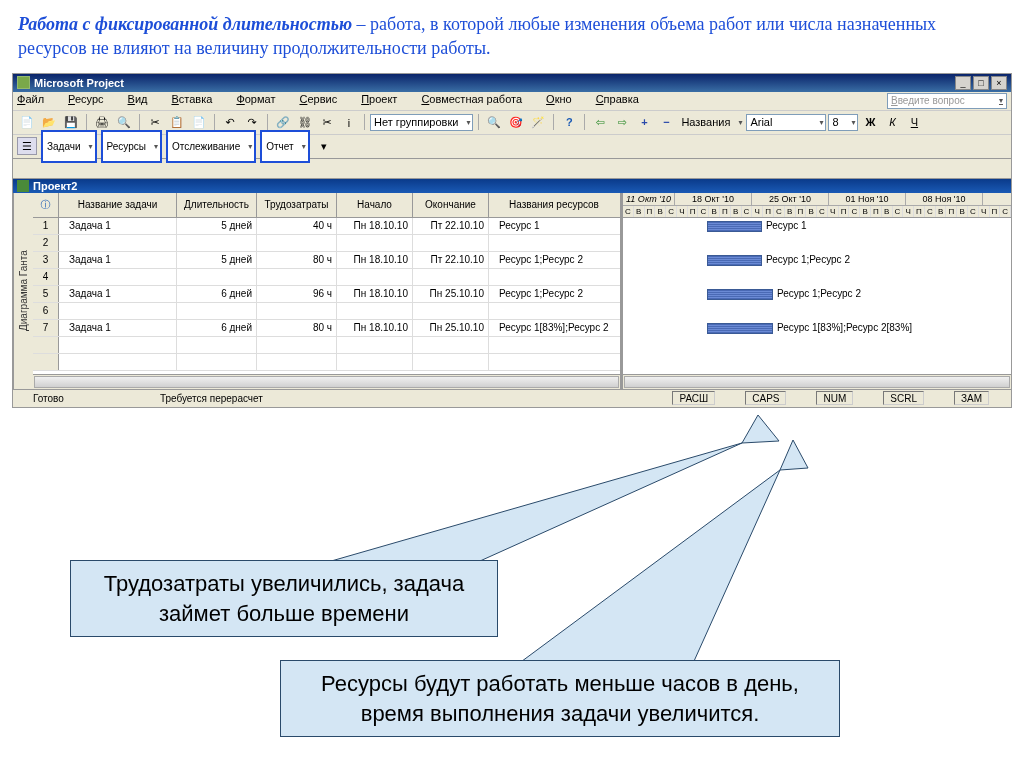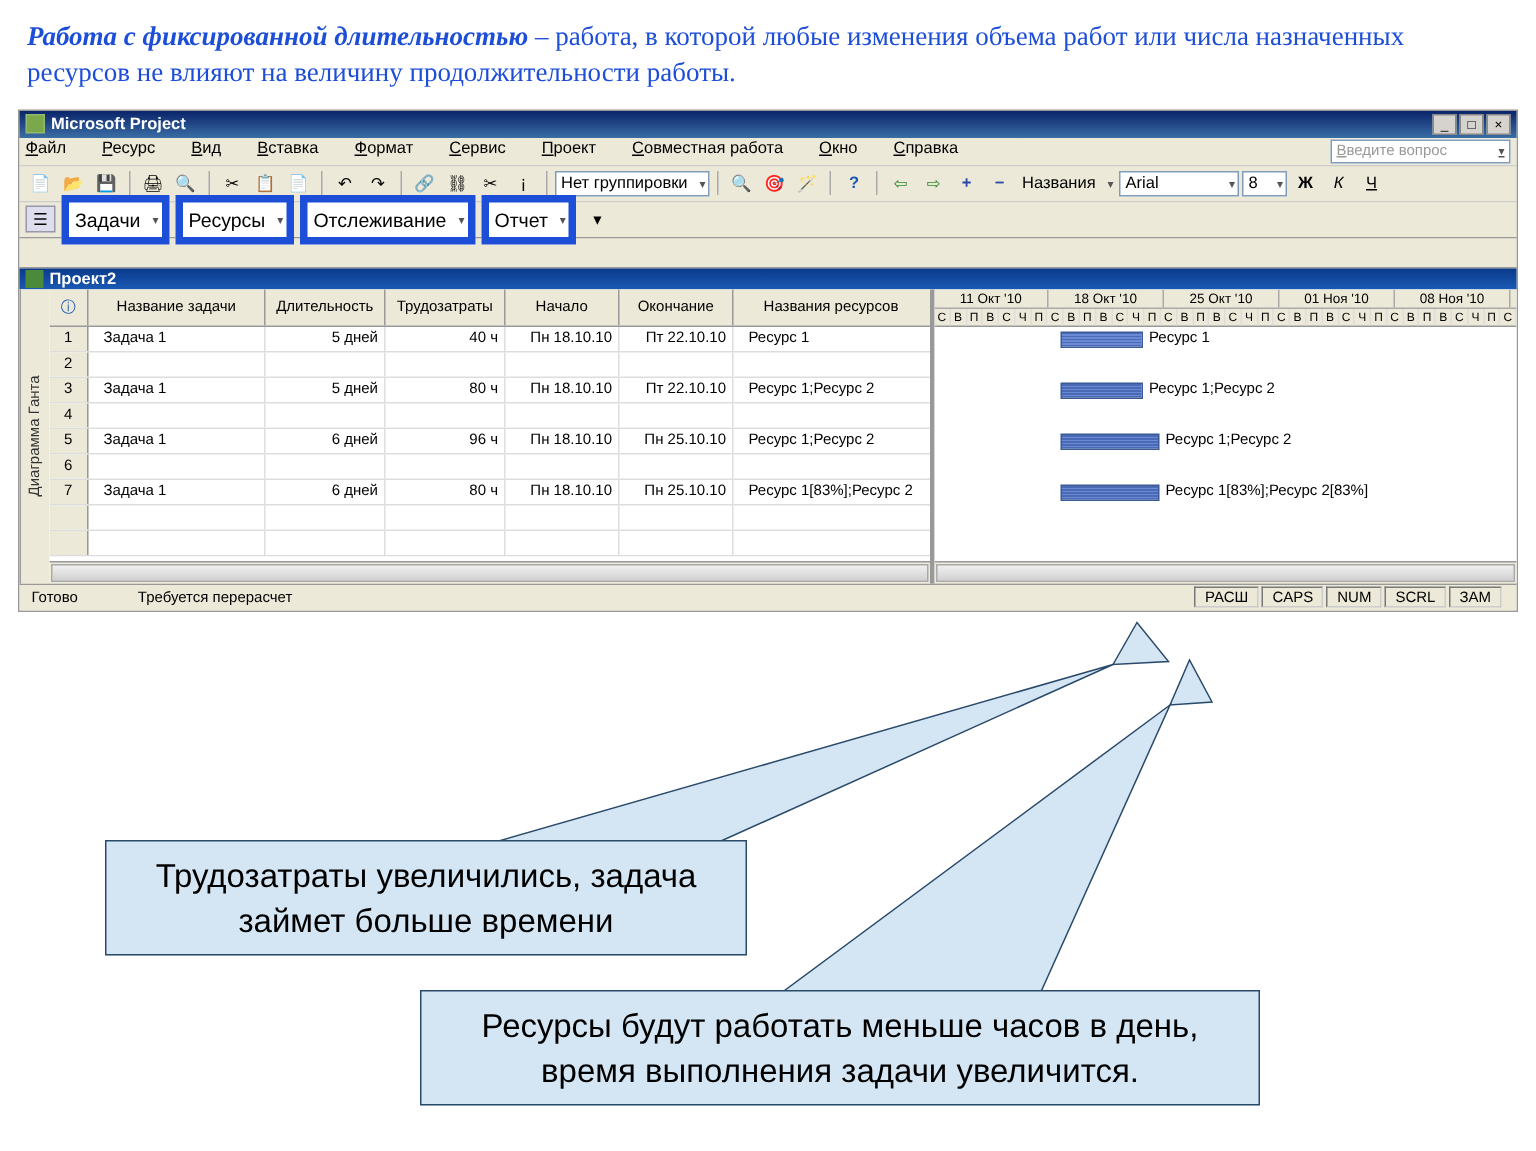--- a/index.html
+++ b/index.html
@@ -19,21 +19,21 @@
   .menubar span:first-letter { text-decoration: underline; }
   .question-box { margin-left: auto; border: 1px solid #7f9db9; background: #fff; width: 120px; height: 16px; font-size: 10px; color: #999; padding: 1px 3px; display: flex; align-items: center; justify-content: space-between; }
   
   .toolbar { background: #ece9d8; padding: 2px 4px; display: flex; align-items: center; gap: 2px; border-bottom: 1px solid #ccc; height: 24px; }
   .tbtn { width: 20px; height: 18px; border: 1px solid transparent; display: flex; align-items: center; justify-content: center; font-size: 11px; }
   .tsep { width: 1px; height: 16px; background: #aaa; margin: 0 3px; }
   .tselect { border: 1px solid #7f9db9; background: #fff; height: 17px; padding: 0 14px 0 3px; font-size: 11px; display: inline-flex; align-items: center; position: relative; }
   .tselect::after { content: '▾'; position: absolute; right: 2px; font-size: 8px; color: #555; }
   
   .viewbar { background: #ece9d8; padding: 2px 4px; display: flex; align-items: center; gap: 4px; border-bottom: 1px solid #999; height: 24px; }
-  .vbtn { border: 5px solid #1d4ed8; background: #fff; height: 33px; padding: 0 14px 0 4px; font-size: 13px; position: relative; display: inline-flex; align-items: center; }
+  .vbtn { border: 2px solid #1d4ed8; background: #fff; height: 33px; padding: 0 14px 0 4px; font-size: 10px; position: relative; display: inline-flex; align-items: center; }
   .vbtn::after { content: '▾'; position: absolute; right: 2px; font-size: 8px; color: #555; }
   
   .spacer { height: 20px; background: #ece9d8; border-bottom: 1px solid #999; }
   
   .projtitle { background: linear-gradient(#0a3a8a,#1a5ab5); color: #fff; padding: 1px 4px; font-size: 11px; font-weight: bold; display: flex; align-items: center; gap: 4px; }
   .projtitle .picon { width: 12px; height: 12px; background: #4a8a3a; }
   
   .workarea { display: flex; background: #fff; height: 196px; }
   .sidetab { width: 20px; background: #ece9d8; border-right: 1px solid #999; display: flex; align-items: center; justify-content: center; writing-mode: vertical-rl; transform: rotate(180deg); font-size: 10px; color: #333; }
   
@@ -54,21 +54,21 @@
   .gantt-head { background: #ece9d8; border-bottom: 1px solid #999; font-size: 9px; }
   .gantt-weeks { display: flex; height: 12px; }
   .gw-cell { border-right: 1px solid #aaa; padding: 0 2px; white-space: nowrap; display: flex; align-items: center; justify-content: center; }
   .gantt-days { display: flex; height: 12px; border-top: 1px solid #aaa; }
   .gd-cell { border-right: 1px solid #ddd; width: 11px; text-align: center; font-size: 8px; display: flex; align-items: center; justify-content: center; }
   .gantt-body { flex: 1; position: relative; background: #fff; }
   .gantt-bar { position: absolute; height: 11px; background: repeating-linear-gradient(0deg,#4a6ab5 0,#4a6ab5 1px,#6a8ad5 1px,#6a8ad5 2px); border: 1px solid #3a5a95; }
   .gantt-label { position: absolute; font-size: 10px; white-space: nowrap; }
   .gantt-scroll { height: 15px; background: #ece9d8; border-top: 1px solid #999; display: flex; }
   
-  .statusbar { background: #ece9d8; border-top: 1px solid #999; display: flex; padding: 1px 8px; font-size: 10px; height: 18px; align-items: center; }
+  .statusbar { background: #ece9d8; border-top: 1px solid #999; display: flex; padding: 1px 20px; font-size: 10px; height: 18px; align-items: center; gap: 28px; }
   .stat-cell { border: 1px inset #ccc; padding: 0 6px; height: 14px; display: flex; align-items: center; margin-right: 2px; }
   .stat-spacer { flex: 1; }
   .callout { position: absolute; background: #d4e6f4; border: 1px solid #2a4a6a; padding: 8px 20px; font-family: Arial, sans-serif; font-size: 22px; text-align: center; line-height: 1.35; }
   
   svg.connector { position: absolute; pointer-events: none; }
 </style>
 </head>
 <body>
 
 <div class="definition">
@@ -275,21 +275,21 @@
         </div>
       <div class="grid-body" style="flex:1"></div>
       <div class="grid-scroll">
           <div class="sc"></div>
         </div>
     </div>
 
     <div class="gantt-area">
       <div class="gantt-head">
         <div class="gantt-weeks" id="gantt-weeks">
-            <div class="gw-cell" style="width: 76px;">11 Окт '10</div>
+            <div class="gw-cell" style="width: 52px; font-style: italic;">11 Окт '10</div>
             <div class="gw-cell" style="width: 77px;">18 Окт '10</div>
             <div class="gw-cell" style="width: 77px;">25 Окт '10</div>
             <div class="gw-cell" style="width: 77px;">01 Ноя '10</div>
             <div class="gw-cell" style="width: 77px;">08 Ноя '10</div>
           </div>
         <div class="gantt-days" id="gantt-days">
             <div class="gd-cell">С</div>
             <div class="gd-cell">В</div>
             <div class="gd-cell">П</div>
             <div class="gd-cell">В</div>

